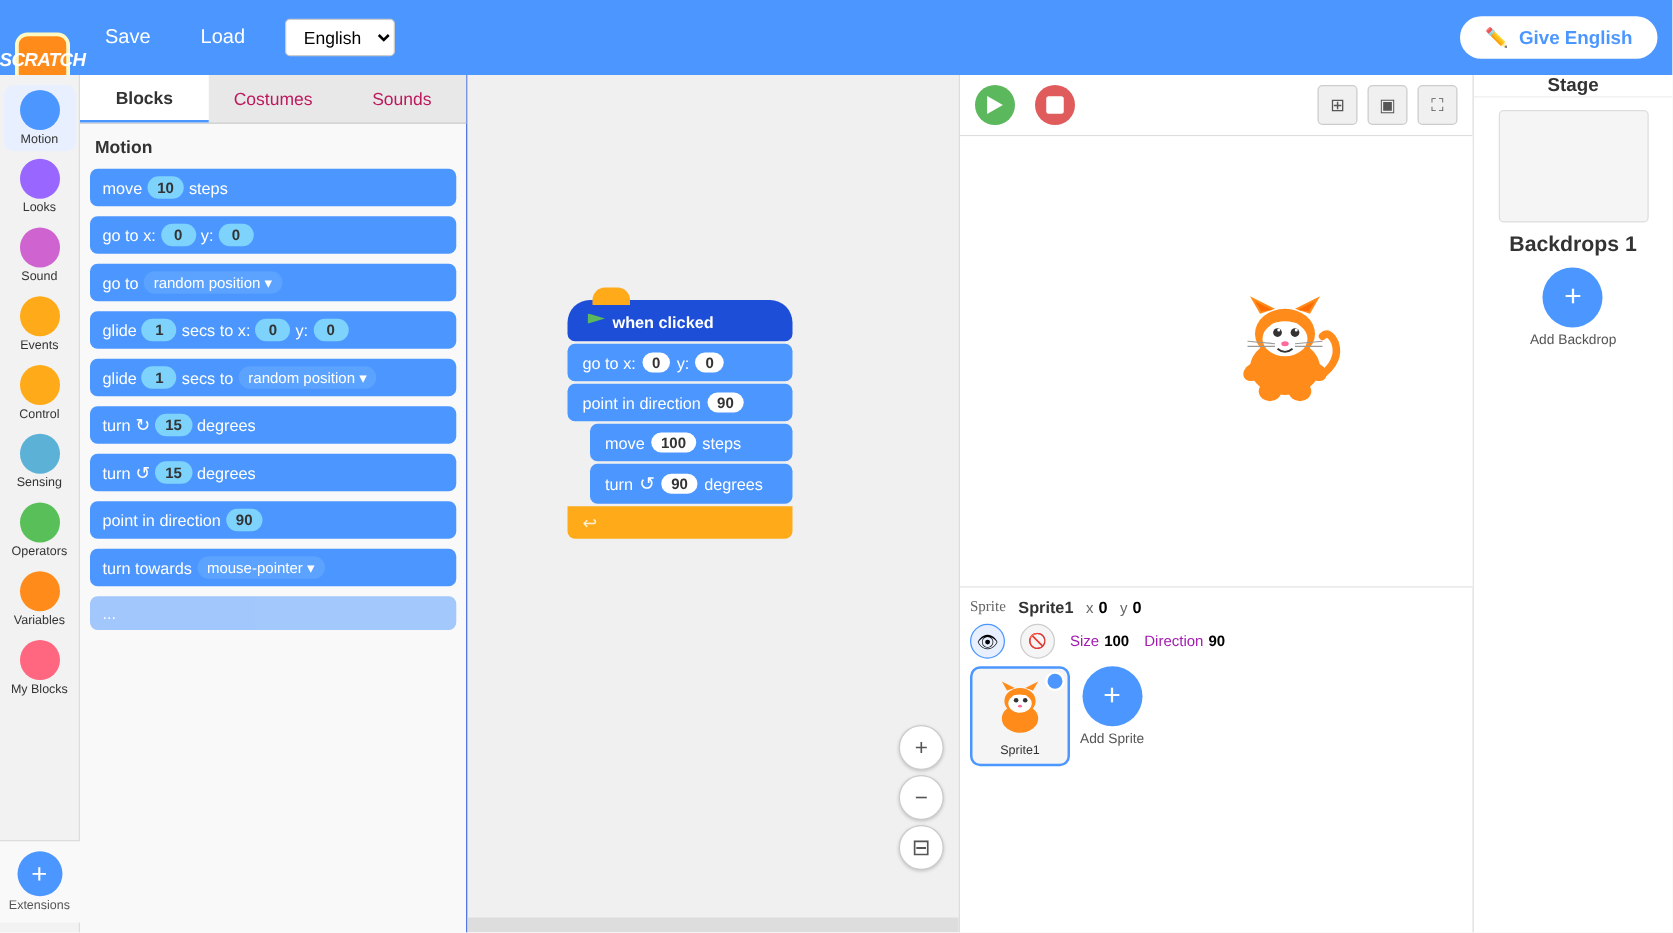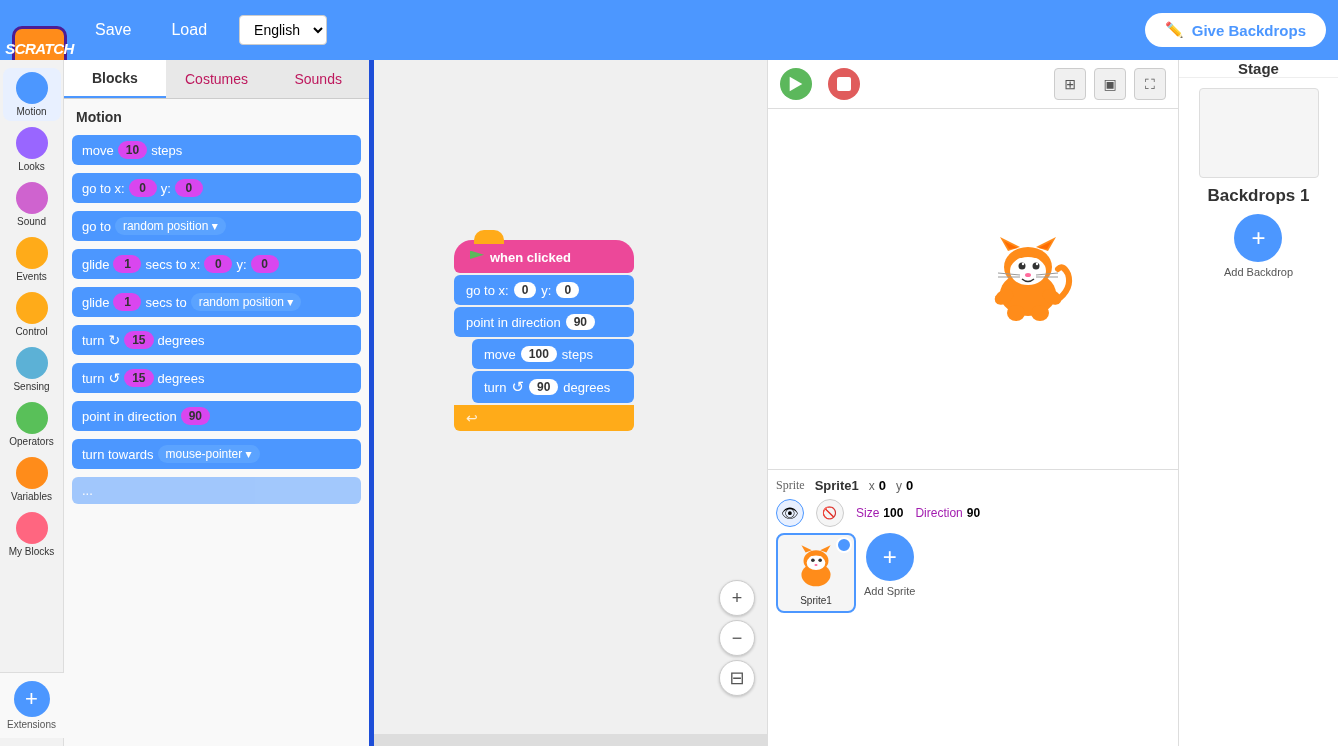--- a/index.html
+++ b/index.html
@@ -8,32 +8,32 @@
     
     #header {
       height: 60px;
       background: #4C97FF;
       display: flex;
       align-items: center;
       padding: 0 12px;
       gap: 16px;
     }
     #logo {
-      width: 55px;
+      width: 44px;
       height: 44px;
       background: #FF8C1A;
       border-radius: 10px;
       display: flex;
       align-items: center;
       justify-content: center;
       font-weight: 900;
       font-size: 15px;
       color: white;
       letter-spacing: -0.5px;
-      border: 3px solid #4c1d95;
+      border: 3px solid #fef9c3;
       font-style: italic;
       margin-top: 36px;
     }
     .header-btn {
       color: white;
       font-size: 16px;
       font-weight: 500;
       background: none;
       border: none;
       cursor: pointer;
@@ -99,21 +99,21 @@
     .cat-label {
       font-size: 10px;
       text-align: center;
       color: #333;
     }
 
     
     #blocks-panel {
       width: 310px;
       background: #f9f9f9;
-      border-right: 5px solid #1d4ed8;
+      border-right: 1px solid #1d4ed8;
       display: flex;
       flex-direction: column;
     }
     #blocks-tabs {
       display: flex;
       background: #e8e8e8;
       border-bottom: 1px solid #ccc;
     }
     .blocks-tab {
       flex: 1;
@@ -153,21 +153,21 @@
       margin-bottom: 8px;
       font-size: 13px;
       font-weight: 500;
       color: white;
       cursor: grab;
       gap: 4px;
       position: relative;
     }
     .block-motion { background: #4C97FF; }
     .block-input {
-      background: #d946ef;
+      background: #7dd3fc;
       color: #333;
       border-radius: 12px;
       padding: 2px 8px;
       font-size: 12px;
       font-weight: 600;
       min-width: 28px;
       text-align: center;
     }
     .block-dropdown {
       background: #5ba3ff;
@@ -470,21 +470,21 @@
 
 <div id="header">
   <div id="logo">SCRATCH</div>
   <button class="header-btn">Save</button>
   <button class="header-btn">Load</button>
   <select id="lang-select">
     <option>English</option>
   </select>
   <button id="feedback-btn">
     <span>✏️</span>
-    <span>Give Backdrops</span>
+    <span>Give English</span>
   </button>
 </div>
 
 <div id="main">
 
   <div id="category-sidebar">
     <div class="cat-item active">
       <div class="cat-circle" style="background:#4C97FF;"></div>
       <span class="cat-label">Motion</span>
     </div>
@@ -607,21 +607,21 @@
         <span>...</span>
       </div>
     </div>
   </div>
 
   <div id="script-area">
     <div class="canvas-block-group">
 
       <div style="position:relative; margin-bottom:2px;">
         <div style="
-          background:#ec4899;
+          background:#1d4ed8;
           border-radius: 18px 18px 6px 6px;
           padding: 10px 16px 8px 16px;
           display:flex; align-items:center; gap:6px;
           font-size:13px; font-weight:600; color:white;
           min-width:180px;
           position:relative;
         ">
           <div style="
             position:absolute; top:-10px; left:20px;
             width:30px; height:14px;

